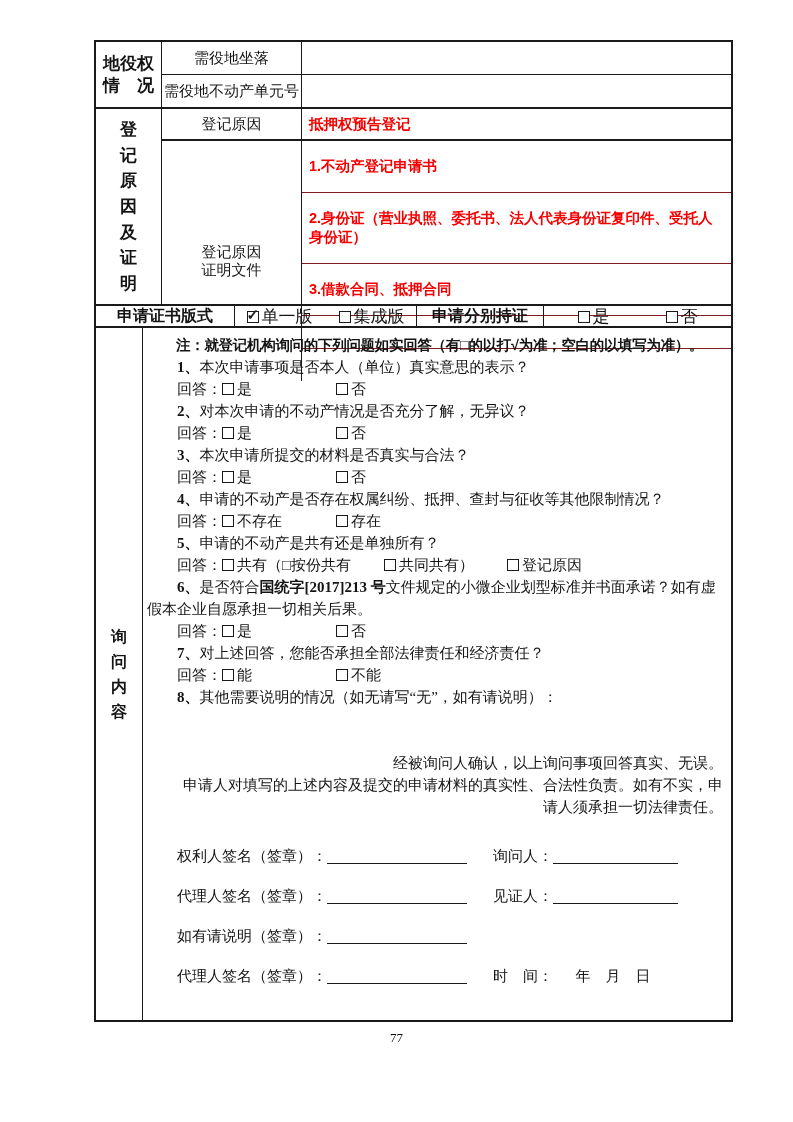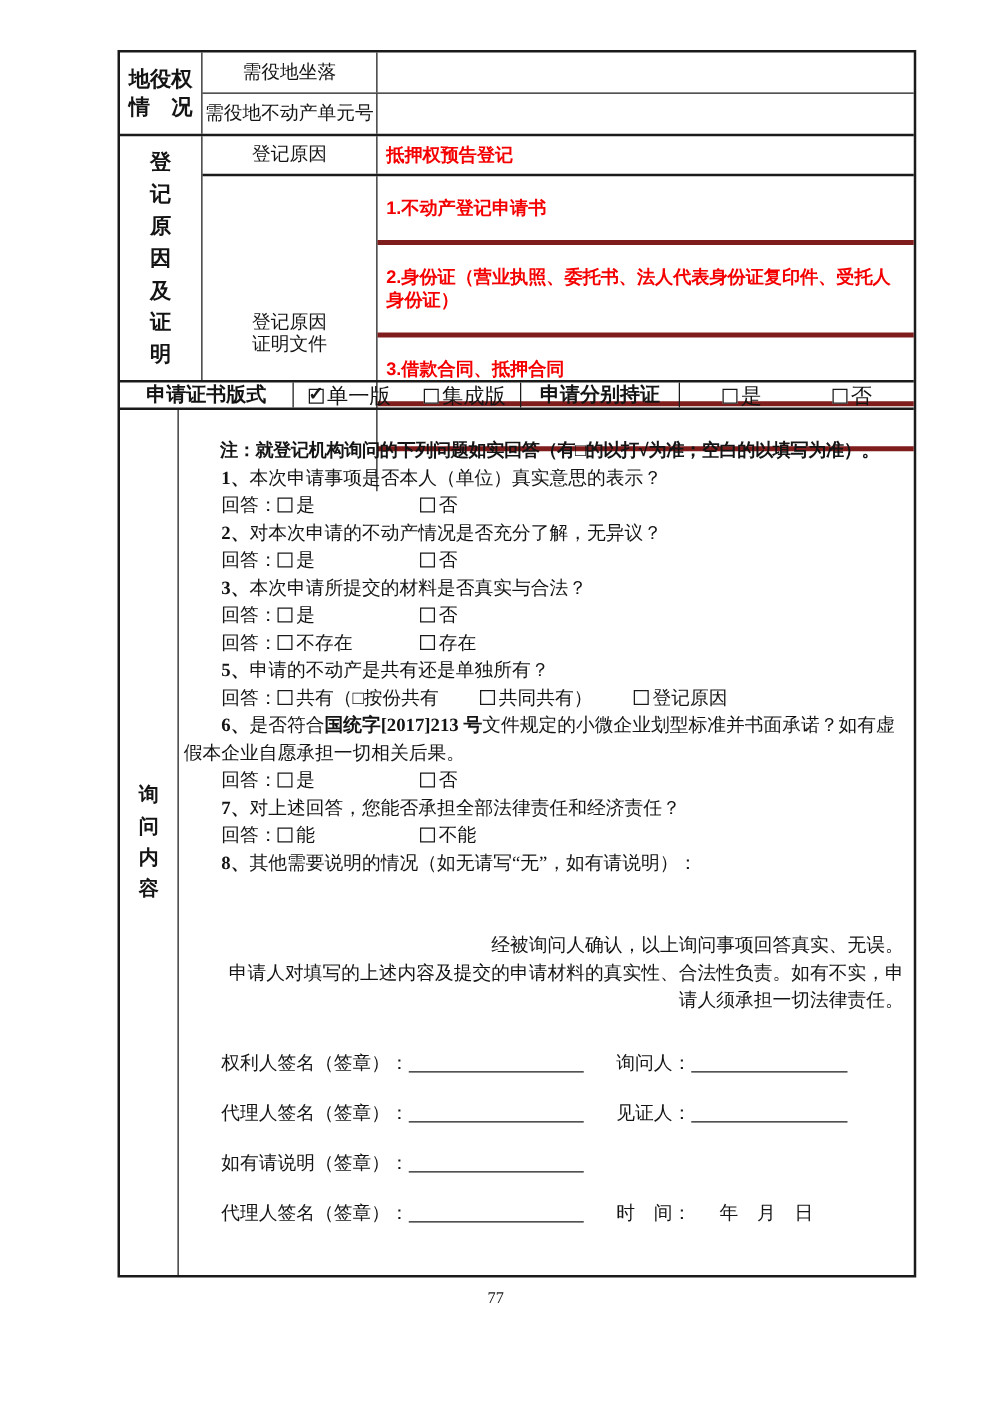--- a/index.html
+++ b/index.html
@@ -33,21 +33,21 @@
   .fieldcell { width:140px; flex:0 0 140px; border-right:1px solid #1a1a1a;
                display:flex; align-items:center; justify-content:center;
                font-size:15px; text-align:center; line-height:18px; }
   .valuecell { flex:1; display:flex; align-items:center; padding:0 7px; font-size:15px; }
 
   .sec2 .right { flex:1; display:flex; flex-direction:column; }
   .reasonrow { height:32px; flex:0 0 32px; display:flex; border-bottom:2px solid #1a1a1a; }
   .certblock { flex:1; display:flex; }
   .cert-items { flex:1; display:flex; flex-direction:column; }
   .cert-item { display:flex; align-items:center; padding:16px 7px; }
-  .cert-item + .cert-item { border-top:4px solid #7f1d1d;align-items:flex-end; }
+  .cert-item + .cert-item { border-top:1px solid #7f1d1d;align-items:flex-end; }
   .cert-items div:nth-of-type(1){ flex:0 0 31px; }
   .cert-items div:nth-of-type(2){ flex:0 0 31px; }
   .cert-items div:nth-of-type(3){ flex:0 0 33px; }
   .cert-items div:nth-of-type(4){ flex:0 0 30px; }
   .cert-items div:nth-of-type(5){ flex:1; }
 
   .red { color:var(--red,#f40000); font-family:"Liberation Sans", sans-serif;
          font-weight:bold; font-size:14.5px; }
 
   .sec3 .cell { display:flex; align-items:center; justify-content:center; }
@@ -60,21 +60,21 @@
 
   .cb { display:inline-block; width:12px; height:12px; border:1.5px solid #1a1a1a;
         vertical-align:-1px; margin-right:3px; position:relative; background:#fff; }
   .cb.checked::after { content:"✓"; position:absolute; left:-1px; top:-6px;
         font-size:15px; font-weight:bold; color:#1a1a1a; }
 
   .content { flex:1; padding:6px 8px 0 4px; font-size:15px; overflow:hidden; }
   .content p { line-height:22px; text-indent:2em; }
   .content span { text-indent:0; }
   .note { font-family:"Liberation Sans", sans-serif; font-weight:bold; font-size:14.5px;
-          letter-spacing:-0.3px; white-space:nowrap;margin-top:16px; }
+          letter-spacing:-0.3px; white-space:nowrap; }
   .question, .answer { white-space:nowrap; }
   .question.wrap { white-space:normal; }
   .qnum { font-weight:bold; }
   .qtext b { font-weight:bold; }
   .option { display:inline-block; min-width:114px; }
   .answer.tight .option { min-width:0; margin-right:33px; }
   .confirm { white-space:normal;text-align:right; }
 
   .gap1 { height:44px; }
   .gap2 { height:12px; }
@@ -202,20 +202,21 @@
     <p class="question"><span class="qnum">2、</span><span class="qtext">对本次申请的不动产情况是否充分了解，无异议？</span></p>
     <p class="answer"><span class="ansprefix">回答：</span><span class="option"><span class="cb"></span><span class="oplabel">是</span></span><span class="option"><span class="cb"></span><span class="oplabel">否</span></span></p>
   </div>
 
   <div class="qblock">
     <p class="question"><span class="qnum">3、</span><span class="qtext">本次申请所提交的材料是否真实与合法？</span></p>
     <p class="answer"><span class="ansprefix">回答：</span><span class="option"><span class="cb"></span><span class="oplabel">是</span></span><span class="option"><span class="cb"></span><span class="oplabel">否</span></span></p>
   </div>
 
   <div class="qblock">
+    <p class="question"><span class="qnum">4、</span><span class="qtext">申请的不动产是否存在权属纠纷、抵押、查封与征收等其他限制情况？</span></p>
     <p class="answer"><span class="ansprefix">回答：</span><span class="option"><span class="cb"></span><span class="oplabel">不存在</span></span><span class="option"><span class="cb"></span><span class="oplabel">存在</span></span></p>
   </div>
 
   <div class="qblock">
     <p class="question"><span class="qnum">5、</span><span class="qtext">申请的不动产是共有还是单独所有？</span></p>
     <p class="answer tight"><span class="ansprefix">回答：</span><span class="option"><span class="cb"></span><span class="oplabel">共有（□按份共有</span></span><span class="option"><span class="cb"></span><span class="oplabel">共同共有）</span></span><span class="option"><span class="cb"></span><span class="oplabel">登记原因</span></span></p>
   </div>
 
   <div class="qblock">
     <p class="question wrap"><span class="qnum">6、</span><span class="qtext">是否符合<b>国统字[2017]213 号</b>文件规定的小微企业划型标准并书面承诺？如有虚假本企业自愿承担一切相关后果。</span></p>

